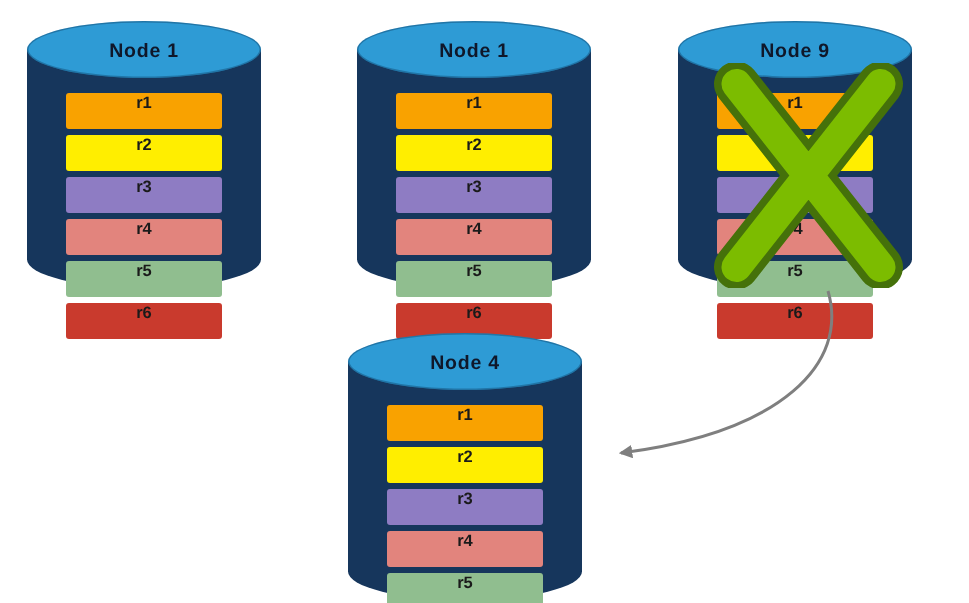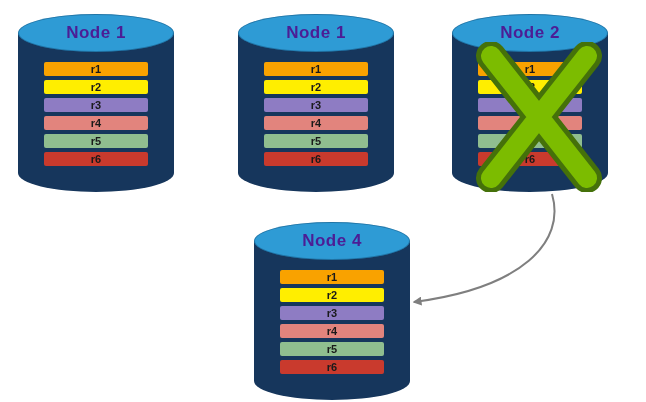--- a/index.html
+++ b/index.html
@@ -11,56 +11,56 @@
     height: 402px;
     background: #ffffff;
     overflow: hidden;
   }
 
   
   .cylinder { position: absolute; width: 156px; height: 178px; }
   .pos-n1 { left: 18px;  top: 14px; }
   .pos-n2 { left: 238px; top: 14px; }
   .pos-n3 { left: 452px; top: 14px; }
-  .pos-n4 { left: 254px; top: 222px; }
+  .pos-n4 { left: 232px; top: 222px; }
 
   .cyl-body {
     position: absolute;
     left: 0; right: 0;
     top: 19px; bottom: 0;
     background: #16365c;
     border-radius: 0 0 78px 78px / 0 0 19px 19px;
   }
   .cyl-top {
     position: absolute;
     left: 0; right: 0; top: 0;
     height: 38px;
     background: #2e9bd5;
     border-radius: 50%;
     box-shadow: inset 0 0 0 1px rgba(10, 45, 80, 0.35);
     display: flex;
     align-items: center;
     justify-content: center;
   }
   .node-label {
-    color: #4c1d95;
-    font-size: 17px;
+    color: #0f172a;
+    font-size: 13px;
     font-weight: bold;
     white-space: pre;
     letter-spacing: 0.5px;
   }
 
   .rows {
     position: absolute;
     top: 48px;
     left: 26px;
     right: 26px;
   }
   .row {
-    height: 14px;
+    height: 24px;
     line-height: 14px;
     margin-bottom: 4px;
     border-radius: 2px;
     text-align: center;
     font-size: 11px;
     font-weight: bold;
     color: #1a1a1a;
   }
 
   
@@ -109,21 +109,21 @@
       <div class="row" style="background: rgb(142, 124, 195);">r3</div>
       <div class="row" style="background: rgb(226, 132, 125);">r4</div>
       <div class="row" style="background: rgb(144, 190, 143);">r5</div>
       <div class="row" style="background: rgb(201, 58, 45);">r6</div>
     </div>
   </div>
 
   <div class="cylinder pos-n3">
     <div class="cyl-body" style="background: rgb(22, 54, 92);"></div>
     <div class="cyl-top" style="background: rgb(46, 155, 213);">
-      <span class="node-label">Node 2</span>
+      <span class="node-label">Node 9</span>
     </div>
     <div class="rows">
       <div class="row" style="background: rgb(249, 162, 0);">r1</div>
       <div class="row" style="background: rgb(255, 238, 0);">r2</div>
       <div class="row" style="background: rgb(142, 124, 195);">r3</div>
       <div class="row" style="background: rgb(226, 132, 125);">r4</div>
       <div class="row" style="background: rgb(144, 190, 143);">r5</div>
       <div class="row" style="background: rgb(201, 58, 45);">r6</div>
     </div>
   </div>

